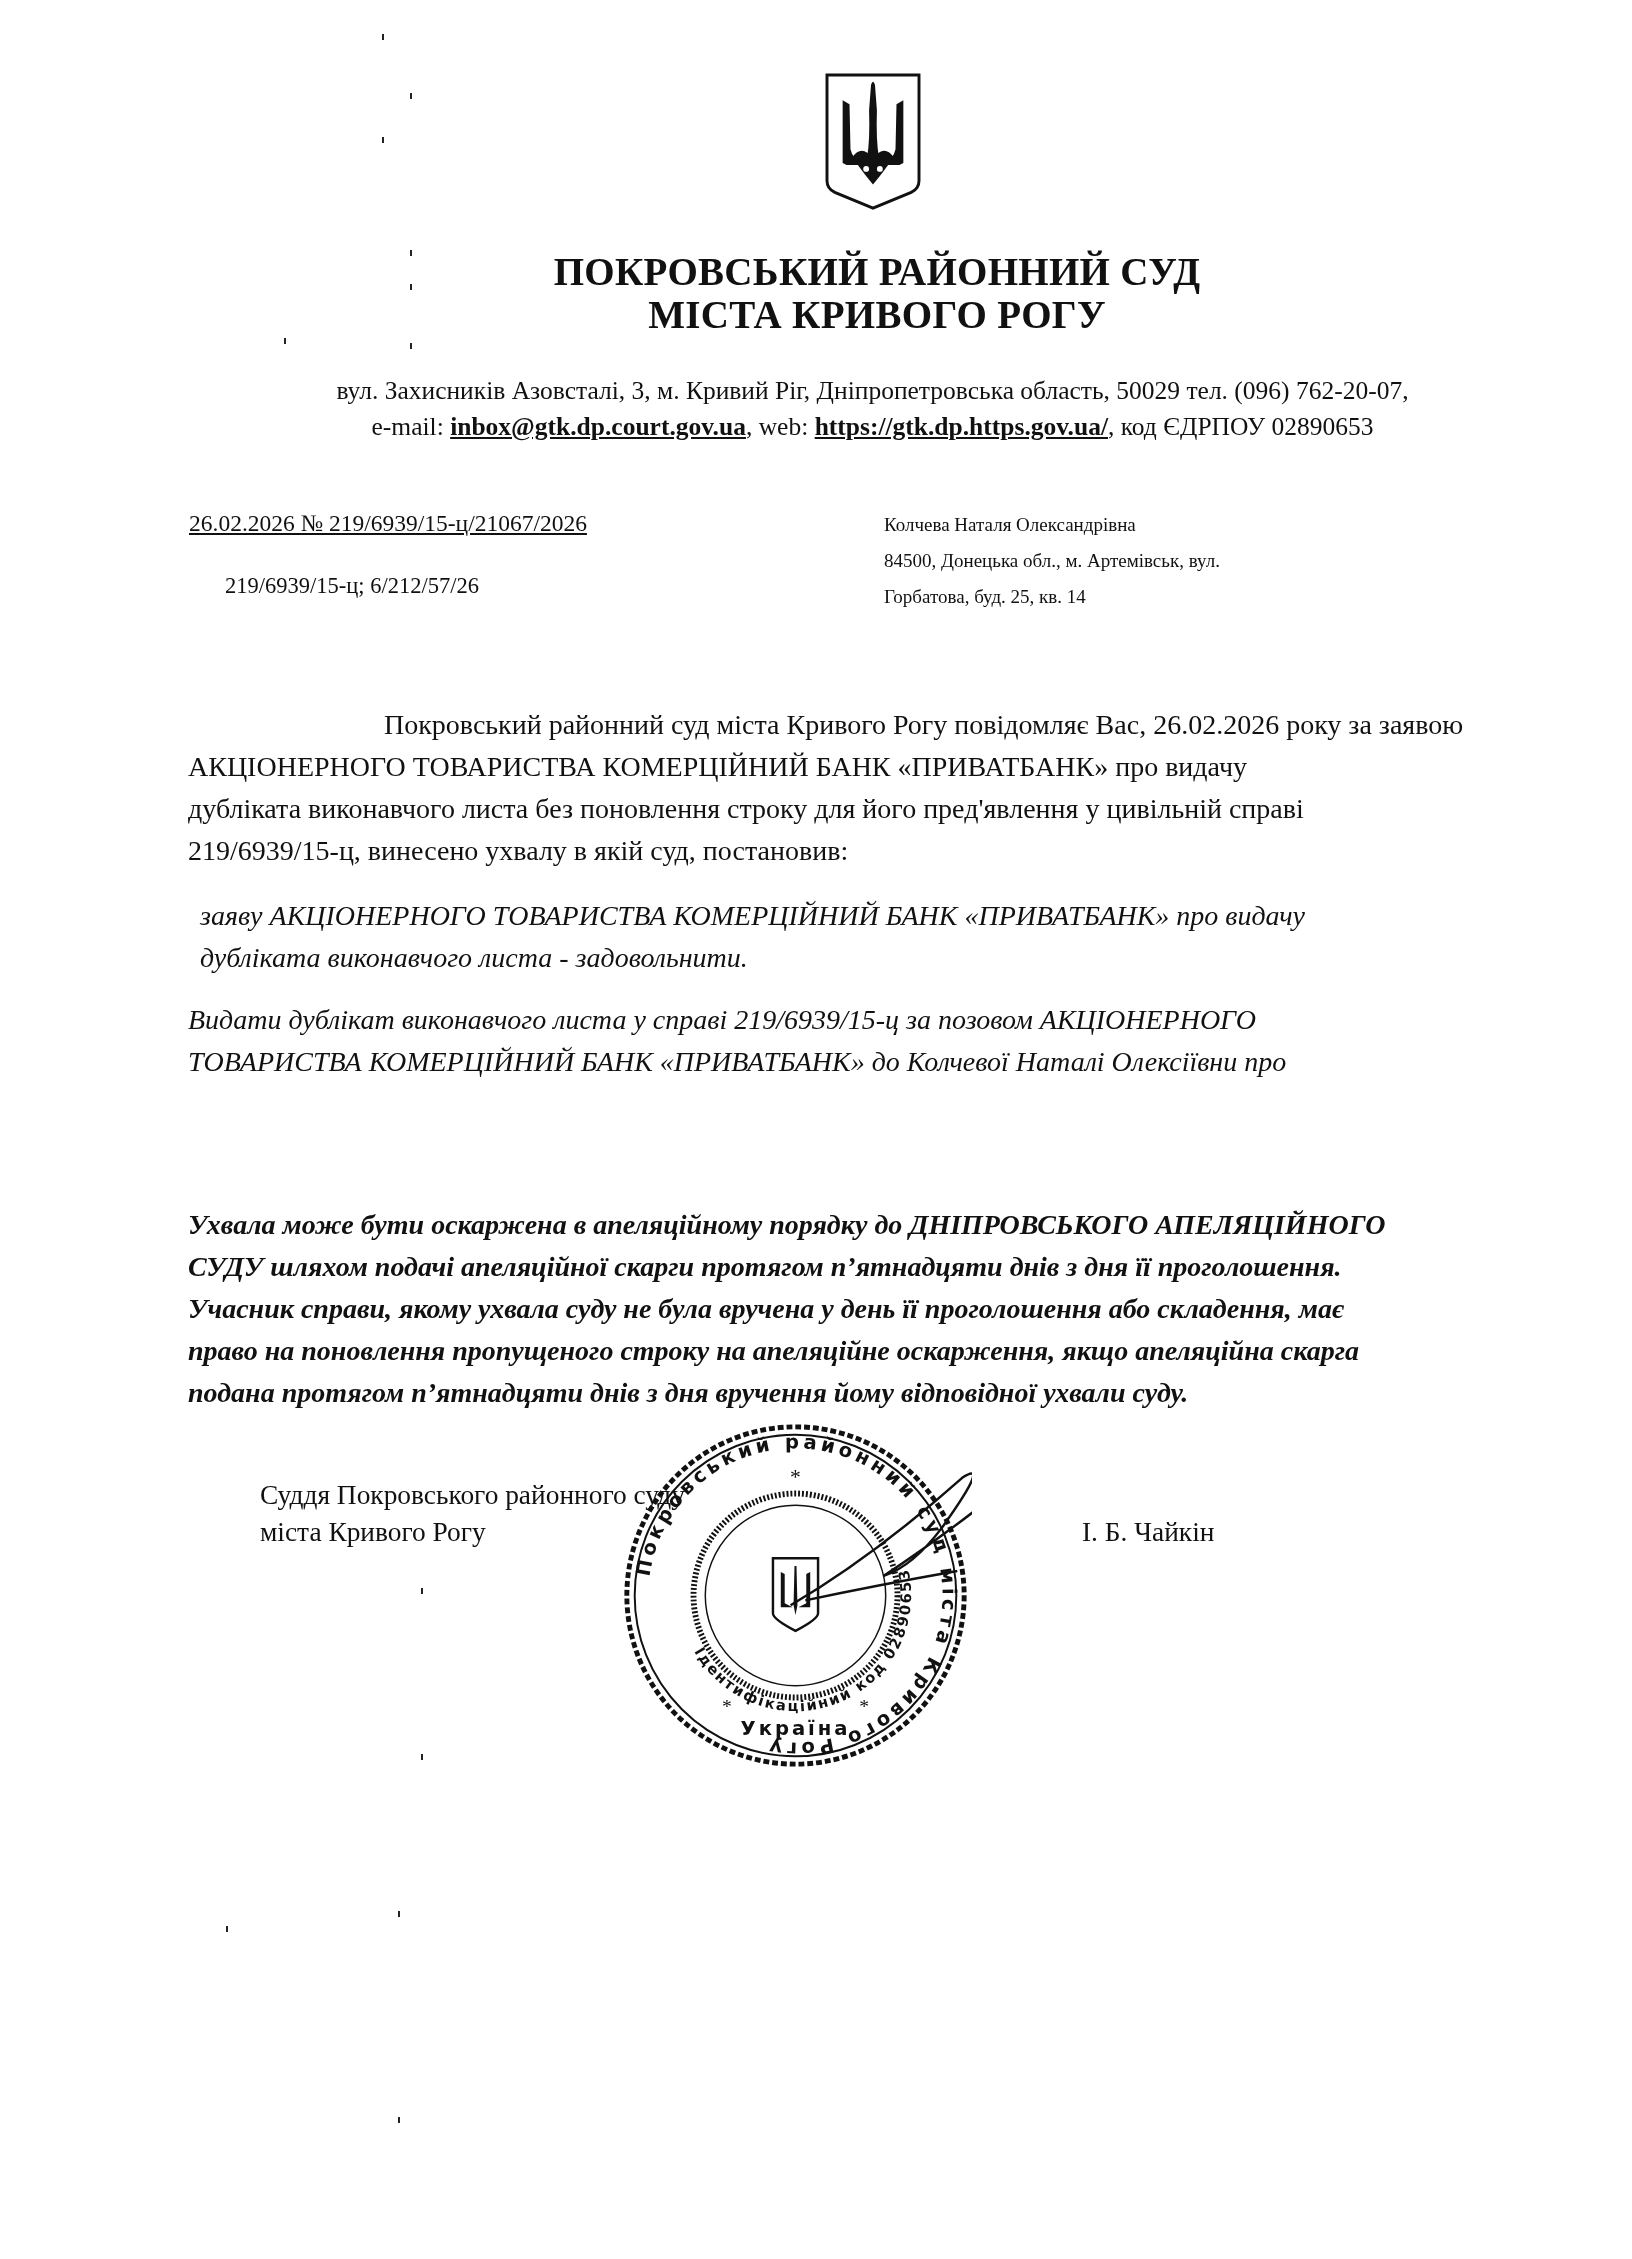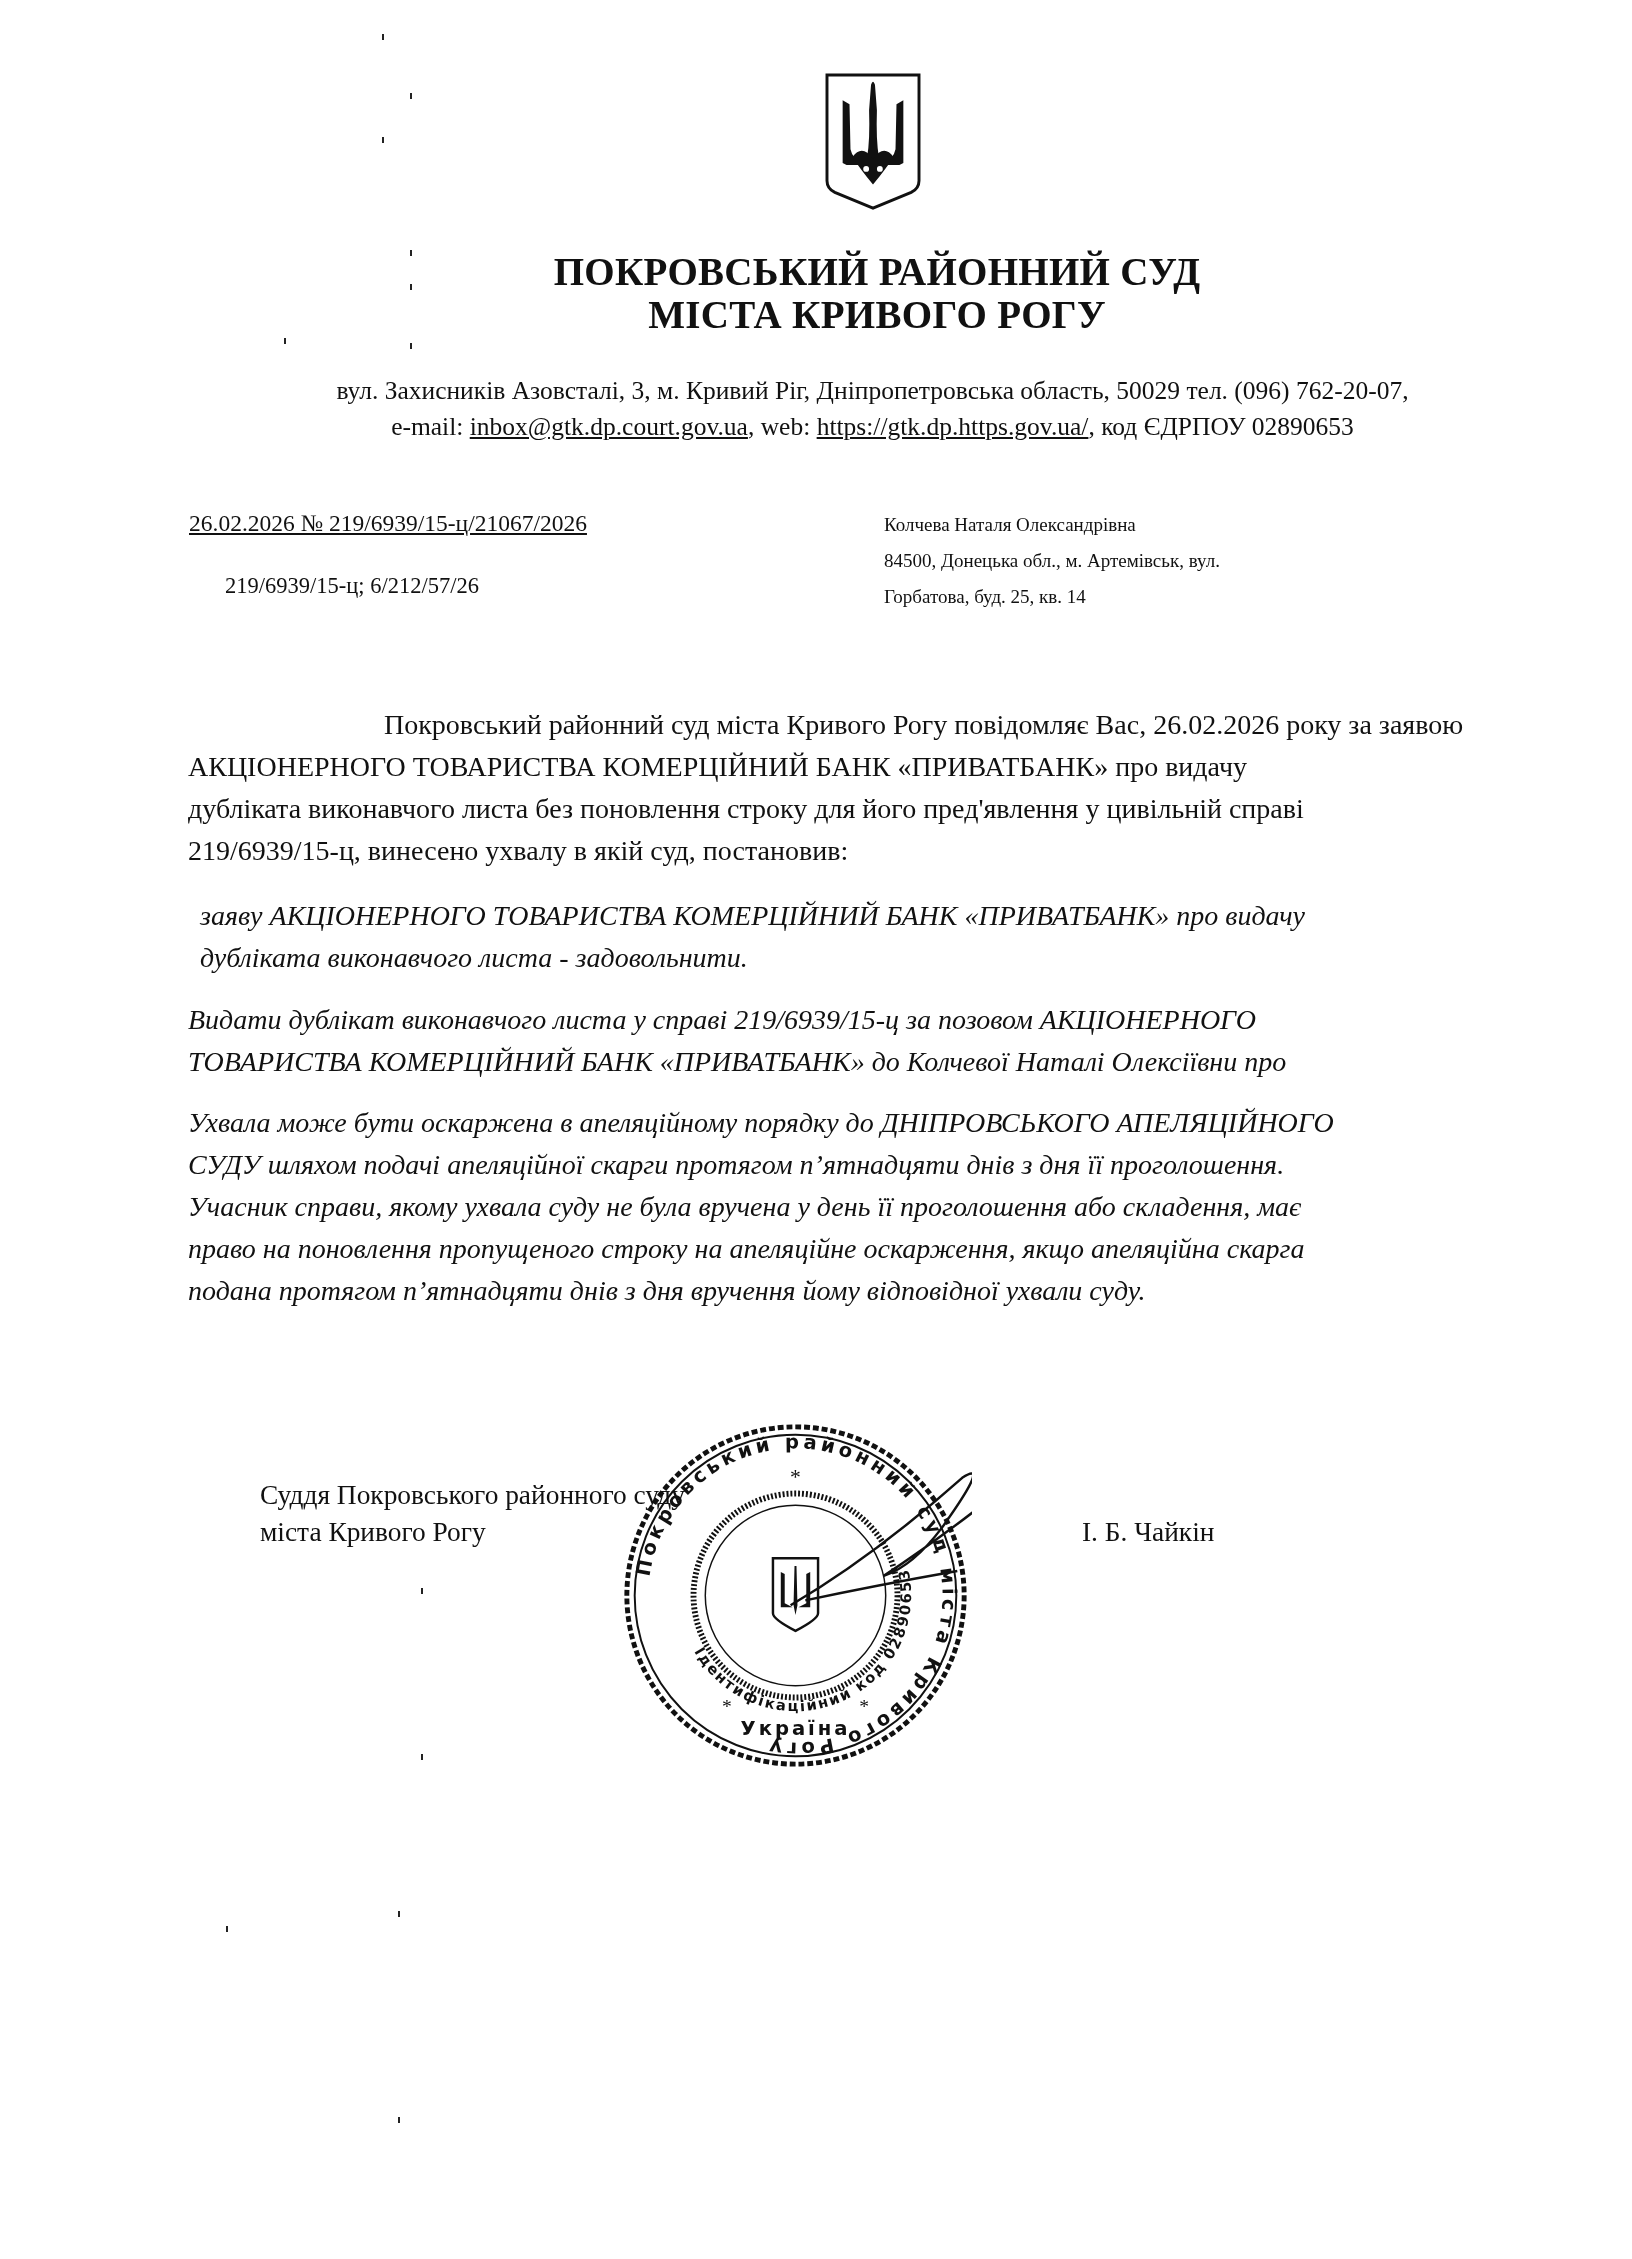--- a/index.html
+++ b/index.html
@@ -6,31 +6,31 @@
   body { width:1633px; height:2259px; position:relative; overflow:hidden;
          font-family:"Liberation Serif", "DejaVu Serif", serif; color:#111; }
   .abs { position:absolute; }
   #coat { left:823px; top:71px; width:100px; height:139px; }
   .title { left:0; width:1754px; text-align:center; font-weight:bold; font-size:39px; letter-spacing:0.3px; }
   #title1 { top:249px; }
   #title2 { top:292px; }
   .addr { left:0; width:1745px; text-align:center; font-size:25.5px; }
   #addr1 { top:376px; }
   #addr2 { top:412px; }
-  .addr a, .addr span.u { color:#111; text-decoration:underline; }
+  .addr a, .addr span.u { color:#111; text-decoration:underline;font-weight:bold; }
   #ref1 { left:189px; top:510px; font-size:23.5px; text-decoration:underline; }
   #ref2 { left:201px; top:573px; font-size:22.5px;margin-left:24px; }
   .rcp { left:884px; font-size:19px; }
   #rcp1 { top:514px; } #rcp2 { top:550px; } #rcp3 { top:586px; }
   .body-block { left:188px; width:1372px; font-size:28px; line-height:42px; }
   #p1 { top:704px; text-indent:196px; text-align:justify; }
   #p1 .ln { display:block; white-space:nowrap; }
   #p2 { top:895px; font-style:italic;margin-left:12px; }
   #p3 { top:999px; font-style:italic; }
-  #p4 { top:1102px; font-style:italic; }
+  #p4 { top:1204px; font-style:italic;font-weight:bold; }
   .ital .ln { display:block; white-space:nowrap; }
   .sig { left:260px; font-size:27.4px; }
   #sig1 { top:1480px; } #sig2 { top:1517px; }
   #judge { left:1082px; top:1517px; font-size:27.4px; }
   #stamp { left:619px; top:1419px; width:353px; height:353px; }
   .speck { position:absolute; background:#222; width:2px; height:5.9px; }
 </style>
 </head>
 <body>
 

